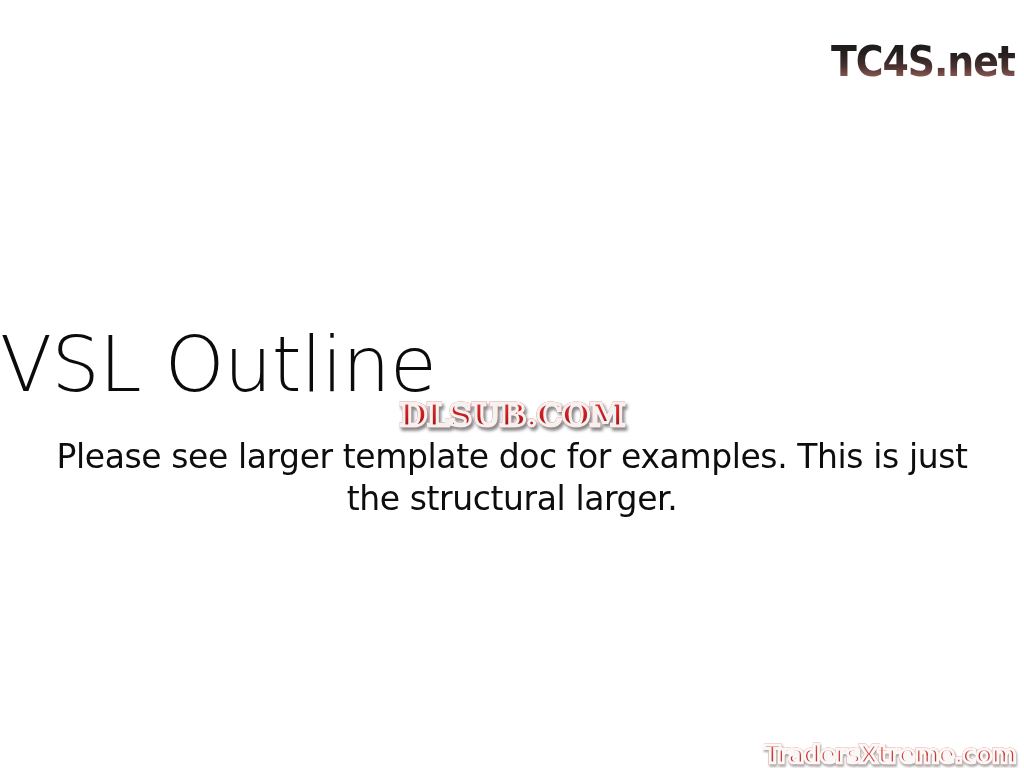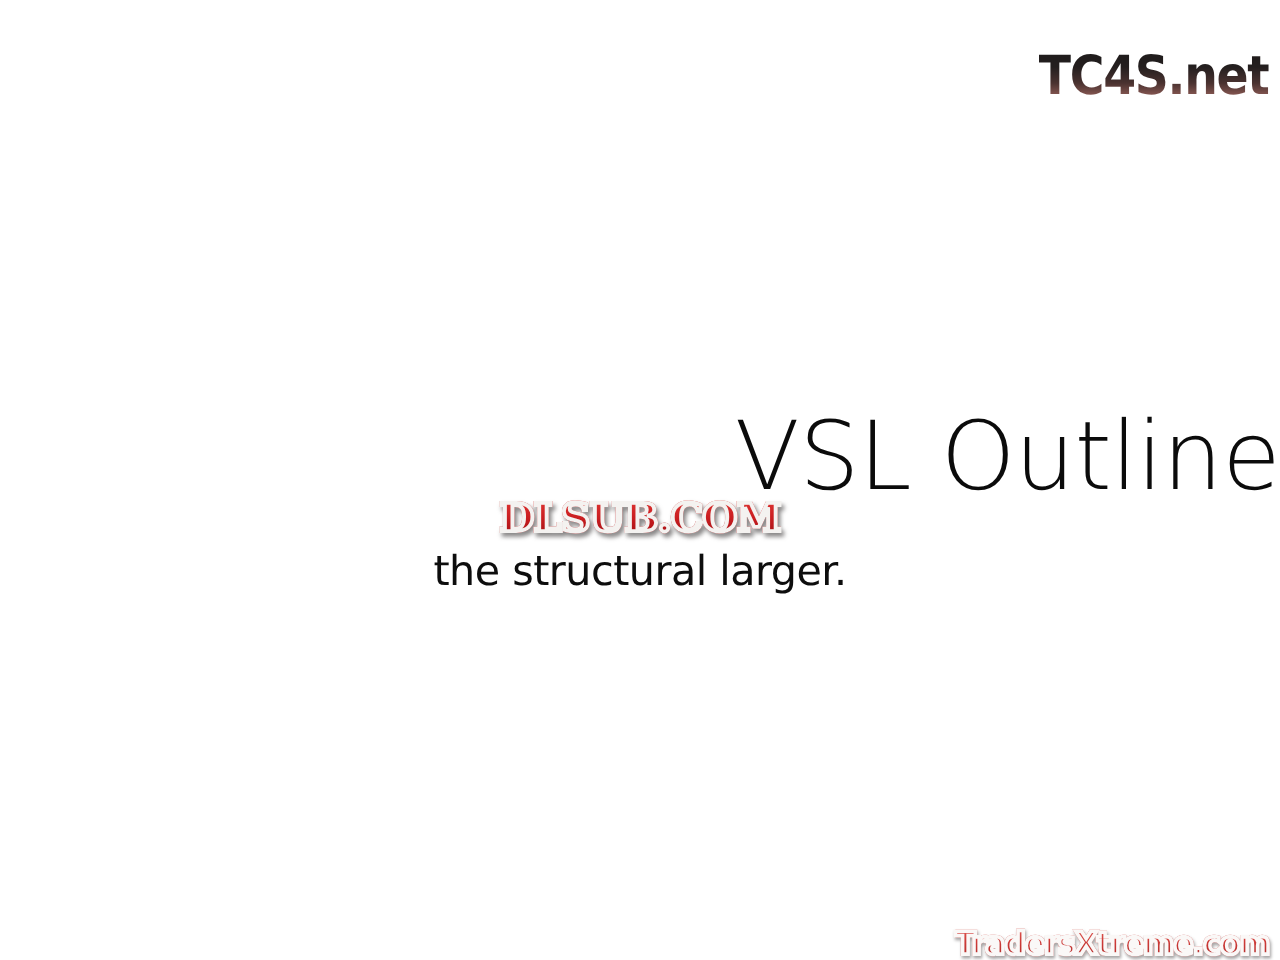--- a/index.html
+++ b/index.html
@@ -46,21 +46,21 @@
     -webkit-text-fill-color: transparent;
     text-shadow: none;
   }
 
   
   .title-block {
     position: absolute;
     left: 0;
     right: 0;
     top: 288px;
-    text-align: right;
+    text-align: left;
   }
 
   .slide-title {
     margin: 0;
     font-family: "DejaVu Sans", sans-serif;
     font-weight: 300;
     font-size: 76px;
     line-height: 82px;
     letter-spacing: -0.5px;
     color: #0b0b0b;
@@ -154,20 +154,21 @@
 
   <div class="title-block">
     <h1 class="slide-title">VSL Outline</h1>
   </div>
 
   <div class="dlsub-watermark">
     <span class="inner">DLSUB.COM</span>
   </div>
 
   <p class="slide-subtitle">
+    <span class="subtitle-line">Please see larger template doc for examples. This is just</span>
     <span class="subtitle-line">the structural larger.</span>
   </p>
 
   <div class="tx-watermark">
     <span class="inner">TradersXtreme.com</span>
   </div>
 
 </div>
 
 </body></html>

